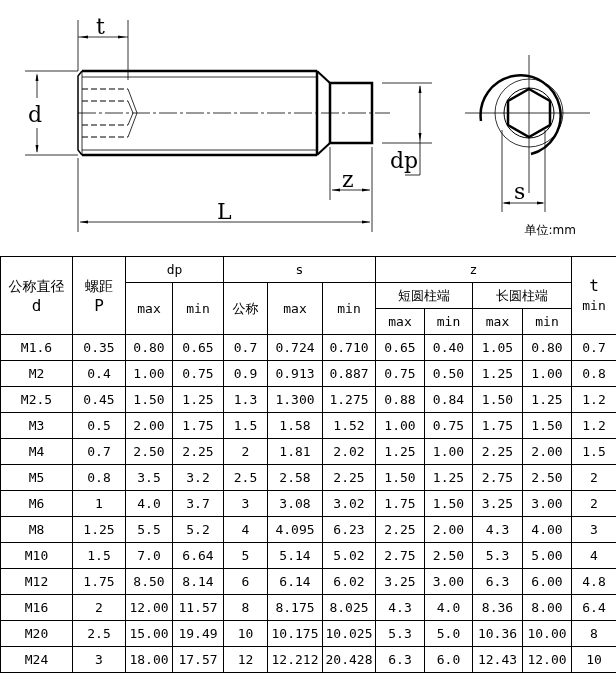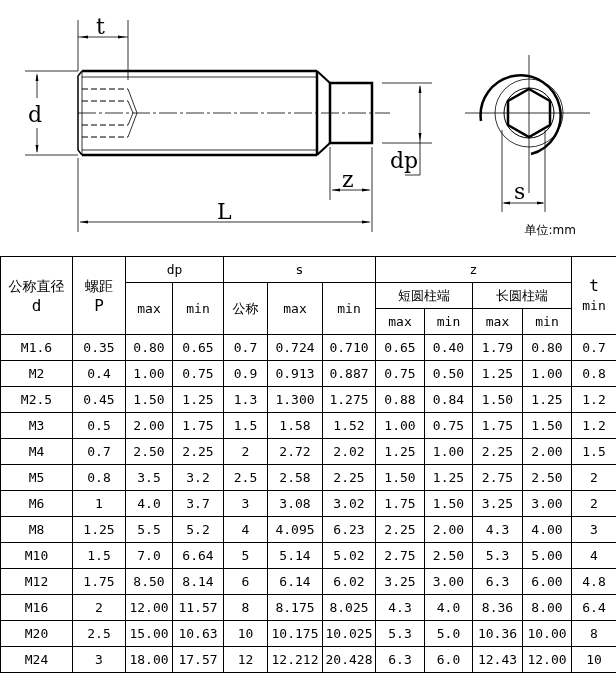--- a/index.html
+++ b/index.html
@@ -164,21 +164,21 @@
       <tr>
         <td>M1.6</td>
         <td>0.35</td>
         <td>0.80</td>
         <td>0.65</td>
         <td>0.7</td>
         <td>0.724</td>
         <td>0.710</td>
         <td>0.65</td>
         <td>0.40</td>
-        <td>1.79</td>
+        <td>1.05</td>
         <td>0.80</td>
         <td>0.7</td>
       </tr>
       <tr>
         <td>M2</td>
         <td>0.4</td>
         <td>1.00</td>
         <td>0.75</td>
         <td>0.9</td>
         <td>0.913</td>
@@ -216,21 +216,21 @@
         <td>1.75</td>
         <td>1.50</td>
         <td>1.2</td>
       </tr>
       <tr>
         <td>M4</td>
         <td>0.7</td>
         <td>2.50</td>
         <td>2.25</td>
         <td>2</td>
-        <td>2.72</td>
+        <td>1.81</td>
         <td>2.02</td>
         <td>1.25</td>
         <td>1.00</td>
         <td>2.25</td>
         <td>2.00</td>
         <td>1.5</td>
       </tr>
       <tr>
         <td>M5</td>
         <td>0.8</td>
@@ -312,21 +312,21 @@
         <td>4.3</td>
         <td>4.0</td>
         <td>8.36</td>
         <td>8.00</td>
         <td>6.4</td>
       </tr>
       <tr>
         <td>M20</td>
         <td>2.5</td>
         <td>15.00</td>
-        <td>10.63</td>
+        <td>19.49</td>
         <td>10</td>
         <td>10.175</td>
         <td>10.025</td>
         <td>5.3</td>
         <td>5.0</td>
         <td>10.36</td>
         <td>10.00</td>
         <td>8</td>
       </tr>
       <tr>

